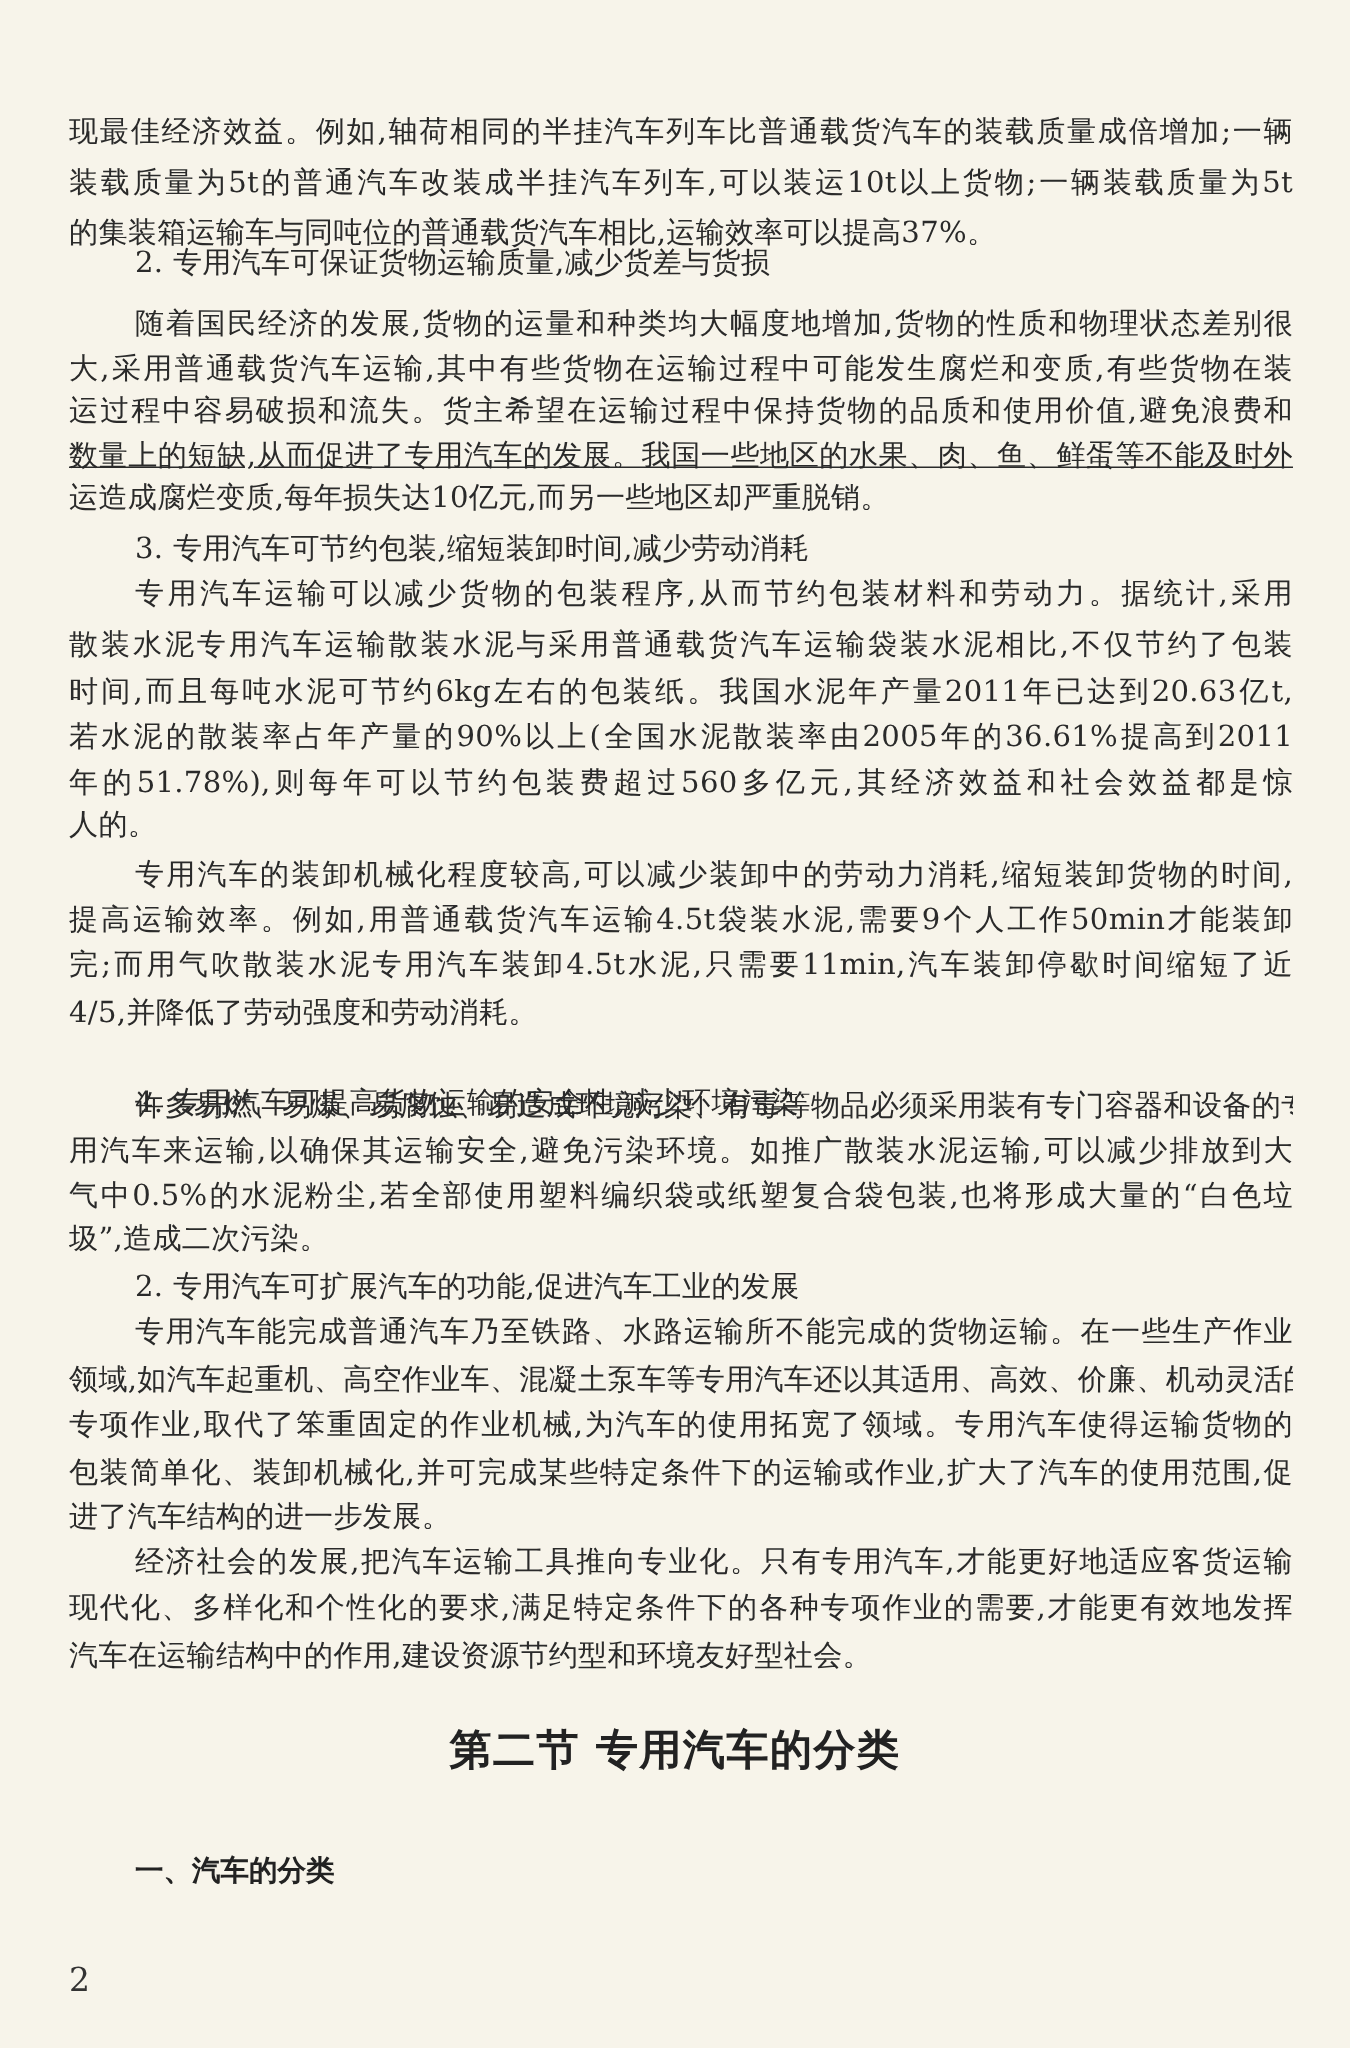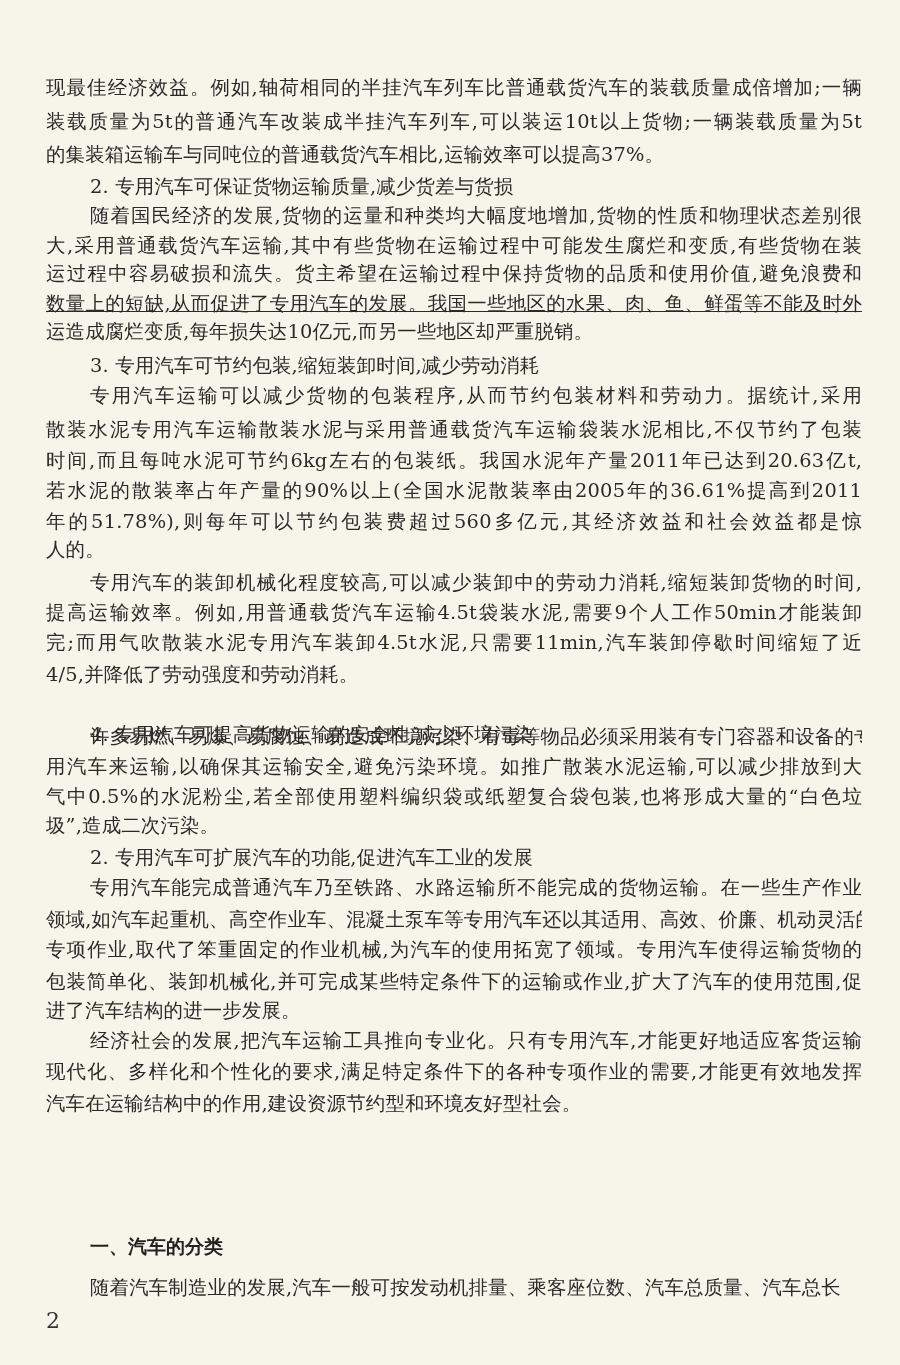--- a/index.html
+++ b/index.html
@@ -39,21 +39,21 @@
   }
 </style>
 </head>
 <body>
 
 <div class="page">
   <div id="lines">
       <div class="line" style="top: 73px;">现最佳经济效益。例如,轴荷相同的半挂汽车列车比普通载货汽车的装载质量成倍增加;一辆</div>
       <div class="line" style="top: 107px;">装载质量为5t的普通汽车改装成半挂汽车列车,可以装运10t以上货物;一辆装载质量为5t</div>
       <div class="line last" style="top: 140px;">的集装箱运输车与同吨位的普通载货汽车相比,运输效率可以提高37%。</div>
-      <div class="line sub" style="top: 172px;">2. 专用汽车可保证货物运输质量,减少货差与货损</div>
+      <div class="line sub" style="top: 160px;">2. 专用汽车可保证货物运输质量,减少货差与货损</div>
       <div class="line indent" style="top: 201px;">随着国民经济的发展,货物的运量和种类均大幅度地增加,货物的性质和物理状态差别很</div>
       <div class="line" style="top: 231px;">大,采用普通载货汽车运输,其中有些货物在运输过程中可能发生腐烂和变质,有些货物在装</div>
       <div class="line" style="top: 259px;">运过程中容易破损和流失。货主希望在运输过程中保持货物的品质和使用价值,避免浪费和</div>
       <div class="line" style="top: 289px; text-decoration: underline;">数量上的短缺,从而促进了专用汽车的发展。我国一些地区的水果、肉、鱼、鲜蛋等不能及时外</div>
       <div class="line last" style="top: 317px;">运造成腐烂变质,每年损失达10亿元,而另一些地区却严重脱销。</div>
       <div class="line sub" style="top: 351px;">3. 专用汽车可节约包装,缩短装卸时间,减少劳动消耗</div>
       <div class="line indent" style="top: 381px;">专用汽车运输可以减少货物的包装程序,从而节约包装材料和劳动力。据统计,采用</div>
       <div class="line" style="top: 415px;">散装水泥专用汽车运输散装水泥与采用普通载货汽车运输袋装水泥相比,不仅节约了包装</div>
       <div class="line" style="top: 446px;">时间,而且每吨水泥可节约6kg左右的包装纸。我国水泥年产量2011年已达到20.63亿t,</div>
       <div class="line" style="top: 476px;">若水泥的散装率占年产量的90%以上(全国水泥散装率由2005年的36.61%提高到2011</div>
@@ -72,16 +72,16 @@
       <div class="line indent" style="top: 873px;">专用汽车能完成普通汽车乃至铁路、水路运输所不能完成的货物运输。在一些生产作业</div>
       <div class="line" style="top: 905px;">领域,如汽车起重机、高空作业车、混凝土泵车等专用汽车还以其适用、高效、价廉、机动灵活的</div>
       <div class="line" style="top: 935px;">专项作业,取代了笨重固定的作业机械,为汽车的使用拓宽了领域。专用汽车使得运输货物的</div>
       <div class="line" style="top: 967px;">包装简单化、装卸机械化,并可完成某些特定条件下的运输或作业,扩大了汽车的使用范围,促</div>
       <div class="line last" style="top: 996px;">进了汽车结构的进一步发展。</div>
       <div class="line indent" style="top: 1026px;">经济社会的发展,把汽车运输工具推向专业化。只有专用汽车,才能更好地适应客货运输</div>
       <div class="line" style="top: 1057px;">现代化、多样化和个性化的要求,满足特定条件下的各种专项作业的需要,才能更有效地发挥</div>
       <div class="line last" style="top: 1089px;">汽车在运输结构中的作用,建设资源节约型和环境友好型社会。</div>
     </div>
 
+  <div class="section-title">第二节  专用汽车的分类</div>
   <div class="sub-title">一、汽车的分类</div>
-  <div class="line sub" style="top:1273px;">随着汽车制造业的发展,汽车一般可按发动机排量、乘客座位数、汽车总质量、汽车总长</div>
   <div class="page-num">2</div>
 </div>
 
 </body></html>

